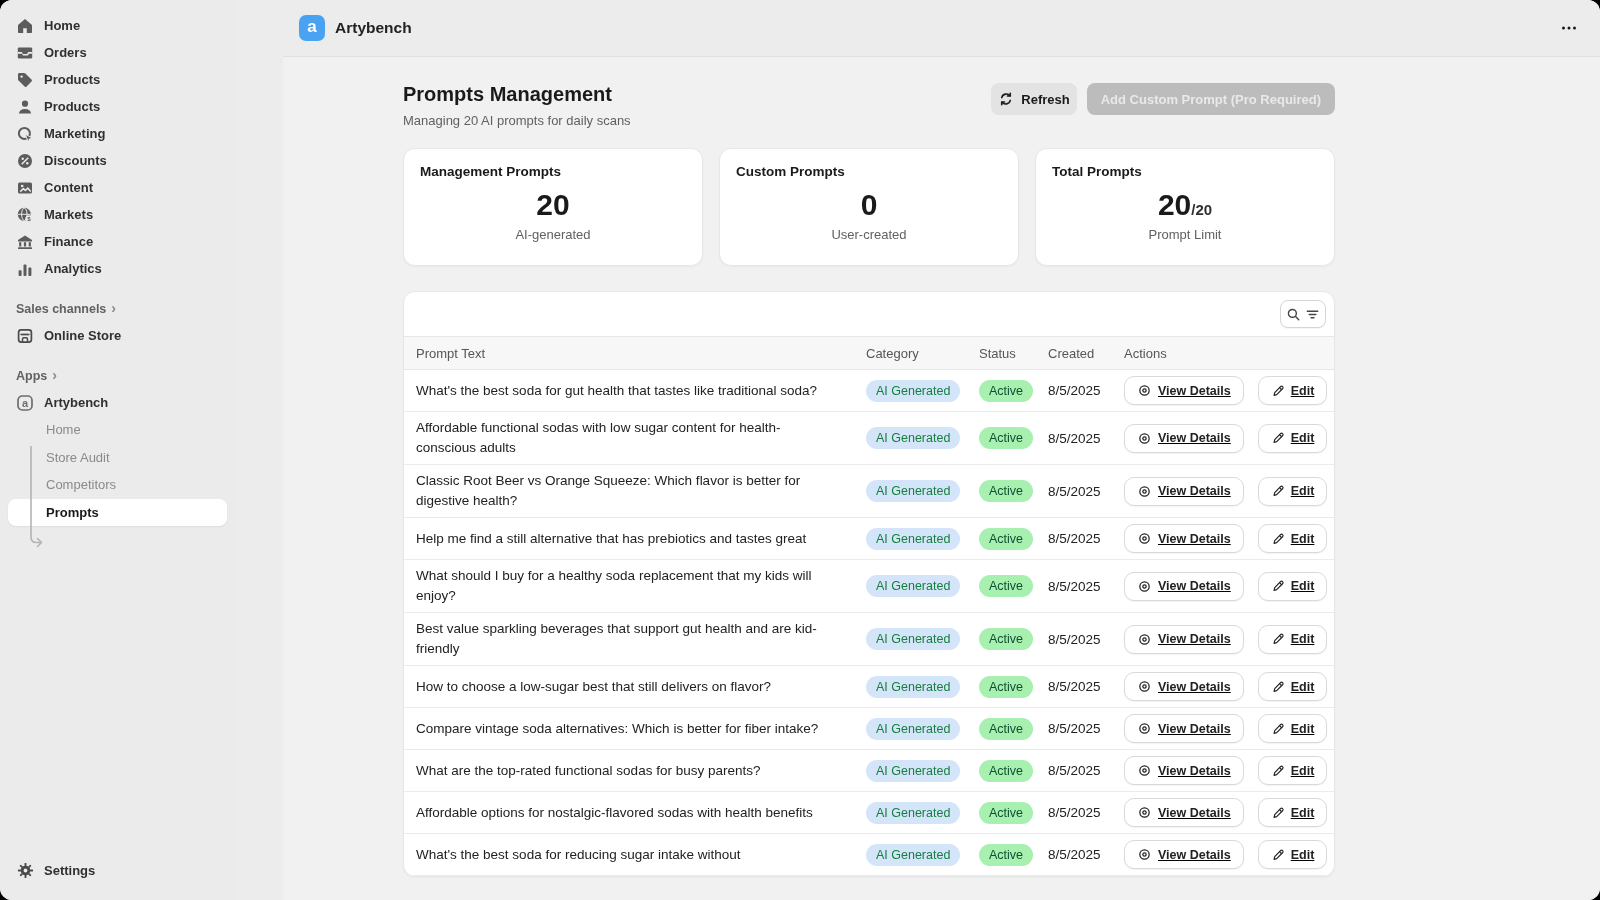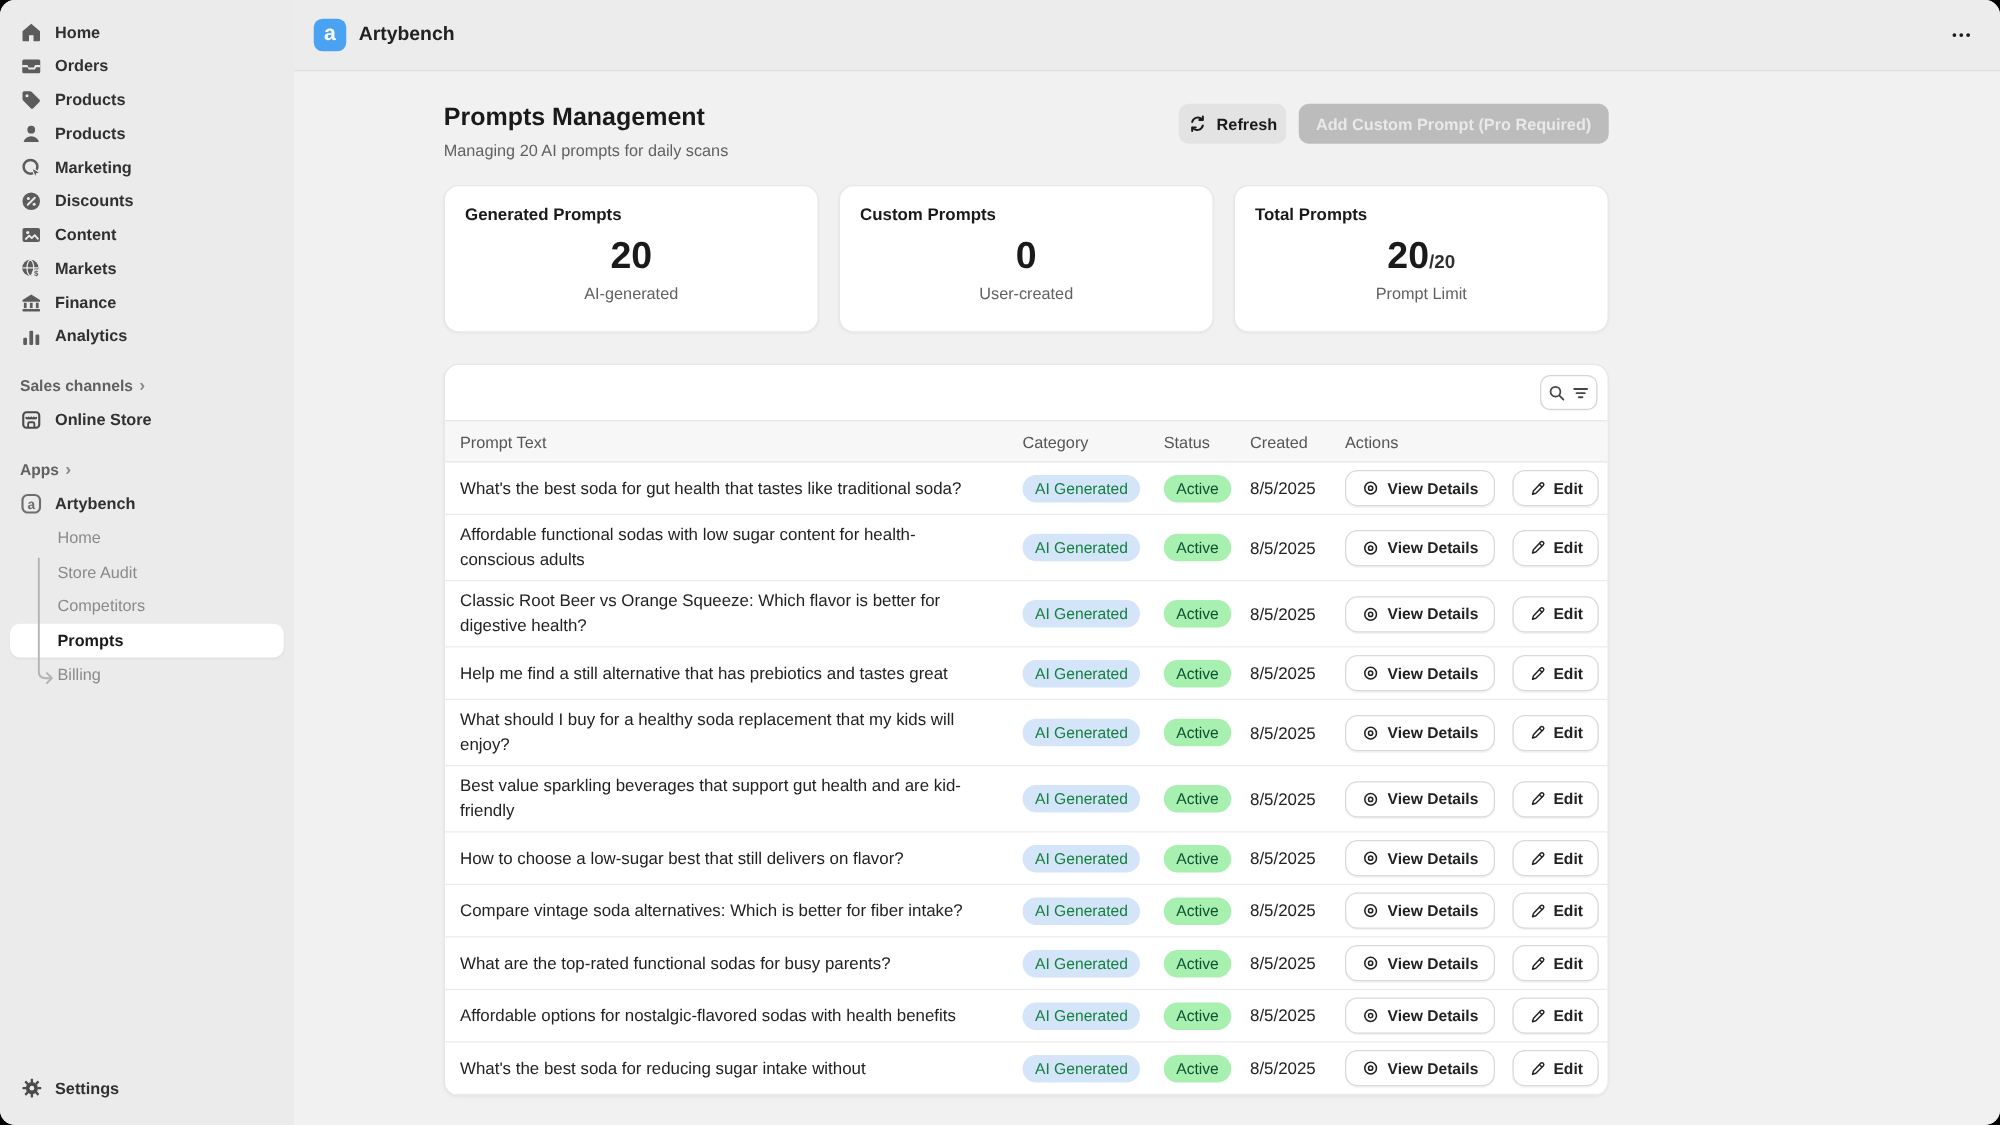--- a/index.html
+++ b/index.html
@@ -1,17 +1,17 @@
 <!DOCTYPE html>
 <html><head>
 <meta charset="utf-8">
 <style>
   * { margin:0; padding:0; box-sizing:border-box; }
   html,body { width:1600px; height:900px; background:#000; font-family:"Liberation Sans", sans-serif; }
-  .window { width:1600px; height:900px; border-radius:12px; overflow:hidden; background:#ececec; display:flex; }
+  .window { width:1600px; height:900px; border-radius:12px; overflow:hidden; background:#ececec; display:flex;gap:48px; }
 
   
   .sidebar { width:235px; flex:0 0 235px; background:#ebebeb; display:flex; flex-direction:column; position:relative; padding-top:12px; }
   .nav-item { height:27px; margin:0 8px; padding:0 8px; border-radius:8px; display:flex; align-items:center; gap:10px; font-size:13px; font-weight:600; color:#303030; cursor:pointer; }
   .nav-ic { width:18px; height:18px; flex:0 0 18px; display:flex; align-items:center; justify-content:center; }
   .nav-ic svg { display:block; }
   .nav-section { height:26px; margin:0 8px; padding:0 8px; display:flex; align-items:center; gap:5px; font-size:12.5px; font-weight:600; color:#616161; }
   .nav-section .chev { font-size:14px; color:#8a8a8a; line-height:1; margin-top:-2px; }
   .sub-item { height:27.5px; margin:0 8px; padding:0 8px 0 38px; border-radius:8px; display:flex; align-items:center; font-size:13px; font-weight:500; color:#8a8a8a; cursor:pointer; }
   .sub-item.active { background:#fff; color:#1a1a1a; font-weight:700; box-shadow:0 1px 2px rgba(0,0,0,.06); }
@@ -51,21 +51,21 @@
   .table-toolbar { padding:8px; display:flex; justify-content:flex-end; }
   .tool-btn { width:46px; height:28px; background:#fff; border:1px solid #d5d5d5; border-radius:8px; display:flex; align-items:center; justify-content:center; gap:4px; cursor:pointer; box-shadow:0 1px 0 rgba(0,0,0,.04); }
   .thead, .trow { display:grid; grid-template-columns:450px 113px 69px 76px 1fr; padding-left:12px; align-items:center; }
   .thead { height:34px; background:#f7f7f7; border-top:1px solid #e7e7e7; border-bottom:1px solid #e7e7e7; font-size:13px; font-weight:500; color:#565656; }
   .trow { min-height:41px; padding-top:6px; padding-bottom:6px; border-bottom:1px solid #ebebeb; }
   .cell-prompt { font-size:13.5px; line-height:20px; color:#202223; max-width:432px; padding-right:12px; }
   .badge { display:inline-flex; align-items:center; height:22px; padding:0 10px; border-radius:999px; font-size:12.5px; font-weight:500; }
   .badge-ai { background:#d4e5fa; color:#15803d; }
   .badge-active { background:#a7f0b0; color:#0c5132; }
   .cell-created { font-size:13.5px; color:#202223; }
-  .cell-actions { display:flex; gap:14px; }
+  .cell-actions { display:flex; gap:14px;text-decoration:underline; }
   .row-btn { display:inline-flex; align-items:center; gap:6px; height:29px; padding:0 12px; background:#fff; border:1px solid #d9d9d9; border-radius:10px; font-family:inherit; font-size:12.5px; font-weight:600; color:#202223; cursor:pointer; box-shadow:0 1px 1px rgba(0,0,0,.05); }
 
   .ellipsis-btn { cursor:pointer; display:flex; align-items:center; }
 </style>
 </head>
 <body>
 
 <div class="window">
 
   <nav class="sidebar">
@@ -202,23 +202,20 @@
         <span>Home</span>
       </div>
     <div class="sub-item">
         <span>Store Audit</span>
       </div>
     <div class="sub-item">
         <span>Competitors</span>
       </div>
     <div class="sub-item active">
         <span>Prompts</span>
-      </div>
-    <div class="sub-item">
-        <span>Billing</span>
       </div>
 
     <svg class="tree-line" width="16" height="106" viewBox="0 0 16 106">
       <path d="M1 0 V 91 Q1 96.5 6.5 96.5 H 10.5" fill="none" stroke="#b3b3b3" stroke-width="1.6"></path>
       <path d="M7.5 92.5 L11.5 96.5 L7.5 100.5" fill="none" stroke="#b3b3b3" stroke-width="1.6" stroke-linecap="round" stroke-linejoin="round"></path>
     </svg>
 
     <div class="sb-spacer"></div>
     <div class="nav-item settings-item">
       <span class="nav-ic">
@@ -275,21 +272,21 @@
               <span>Refresh</span>
             </button>
             <button class="btn btn-disabled">
               <span>Add Custom Prompt (Pro Required)</span>
             </button>
           </div>
         </div>
 
         <div class="stats">
           <div class="card stat-card">
-            <div class="stat-title">Generated Prompts</div>
+            <div class="stat-title">Management Prompts</div>
             <div class="stat-value"><span>20</span><span class="stat-suffix"></span></div>
             <div class="stat-caption">AI-generated</div>
           </div>
           <div class="card stat-card">
             <div class="stat-title">Custom Prompts</div>
             <div class="stat-value"><span>0</span><span class="stat-suffix"></span></div>
             <div class="stat-caption">User-created</div>
           </div>
           <div class="card stat-card">
             <div class="stat-title">Total Prompts</div>

